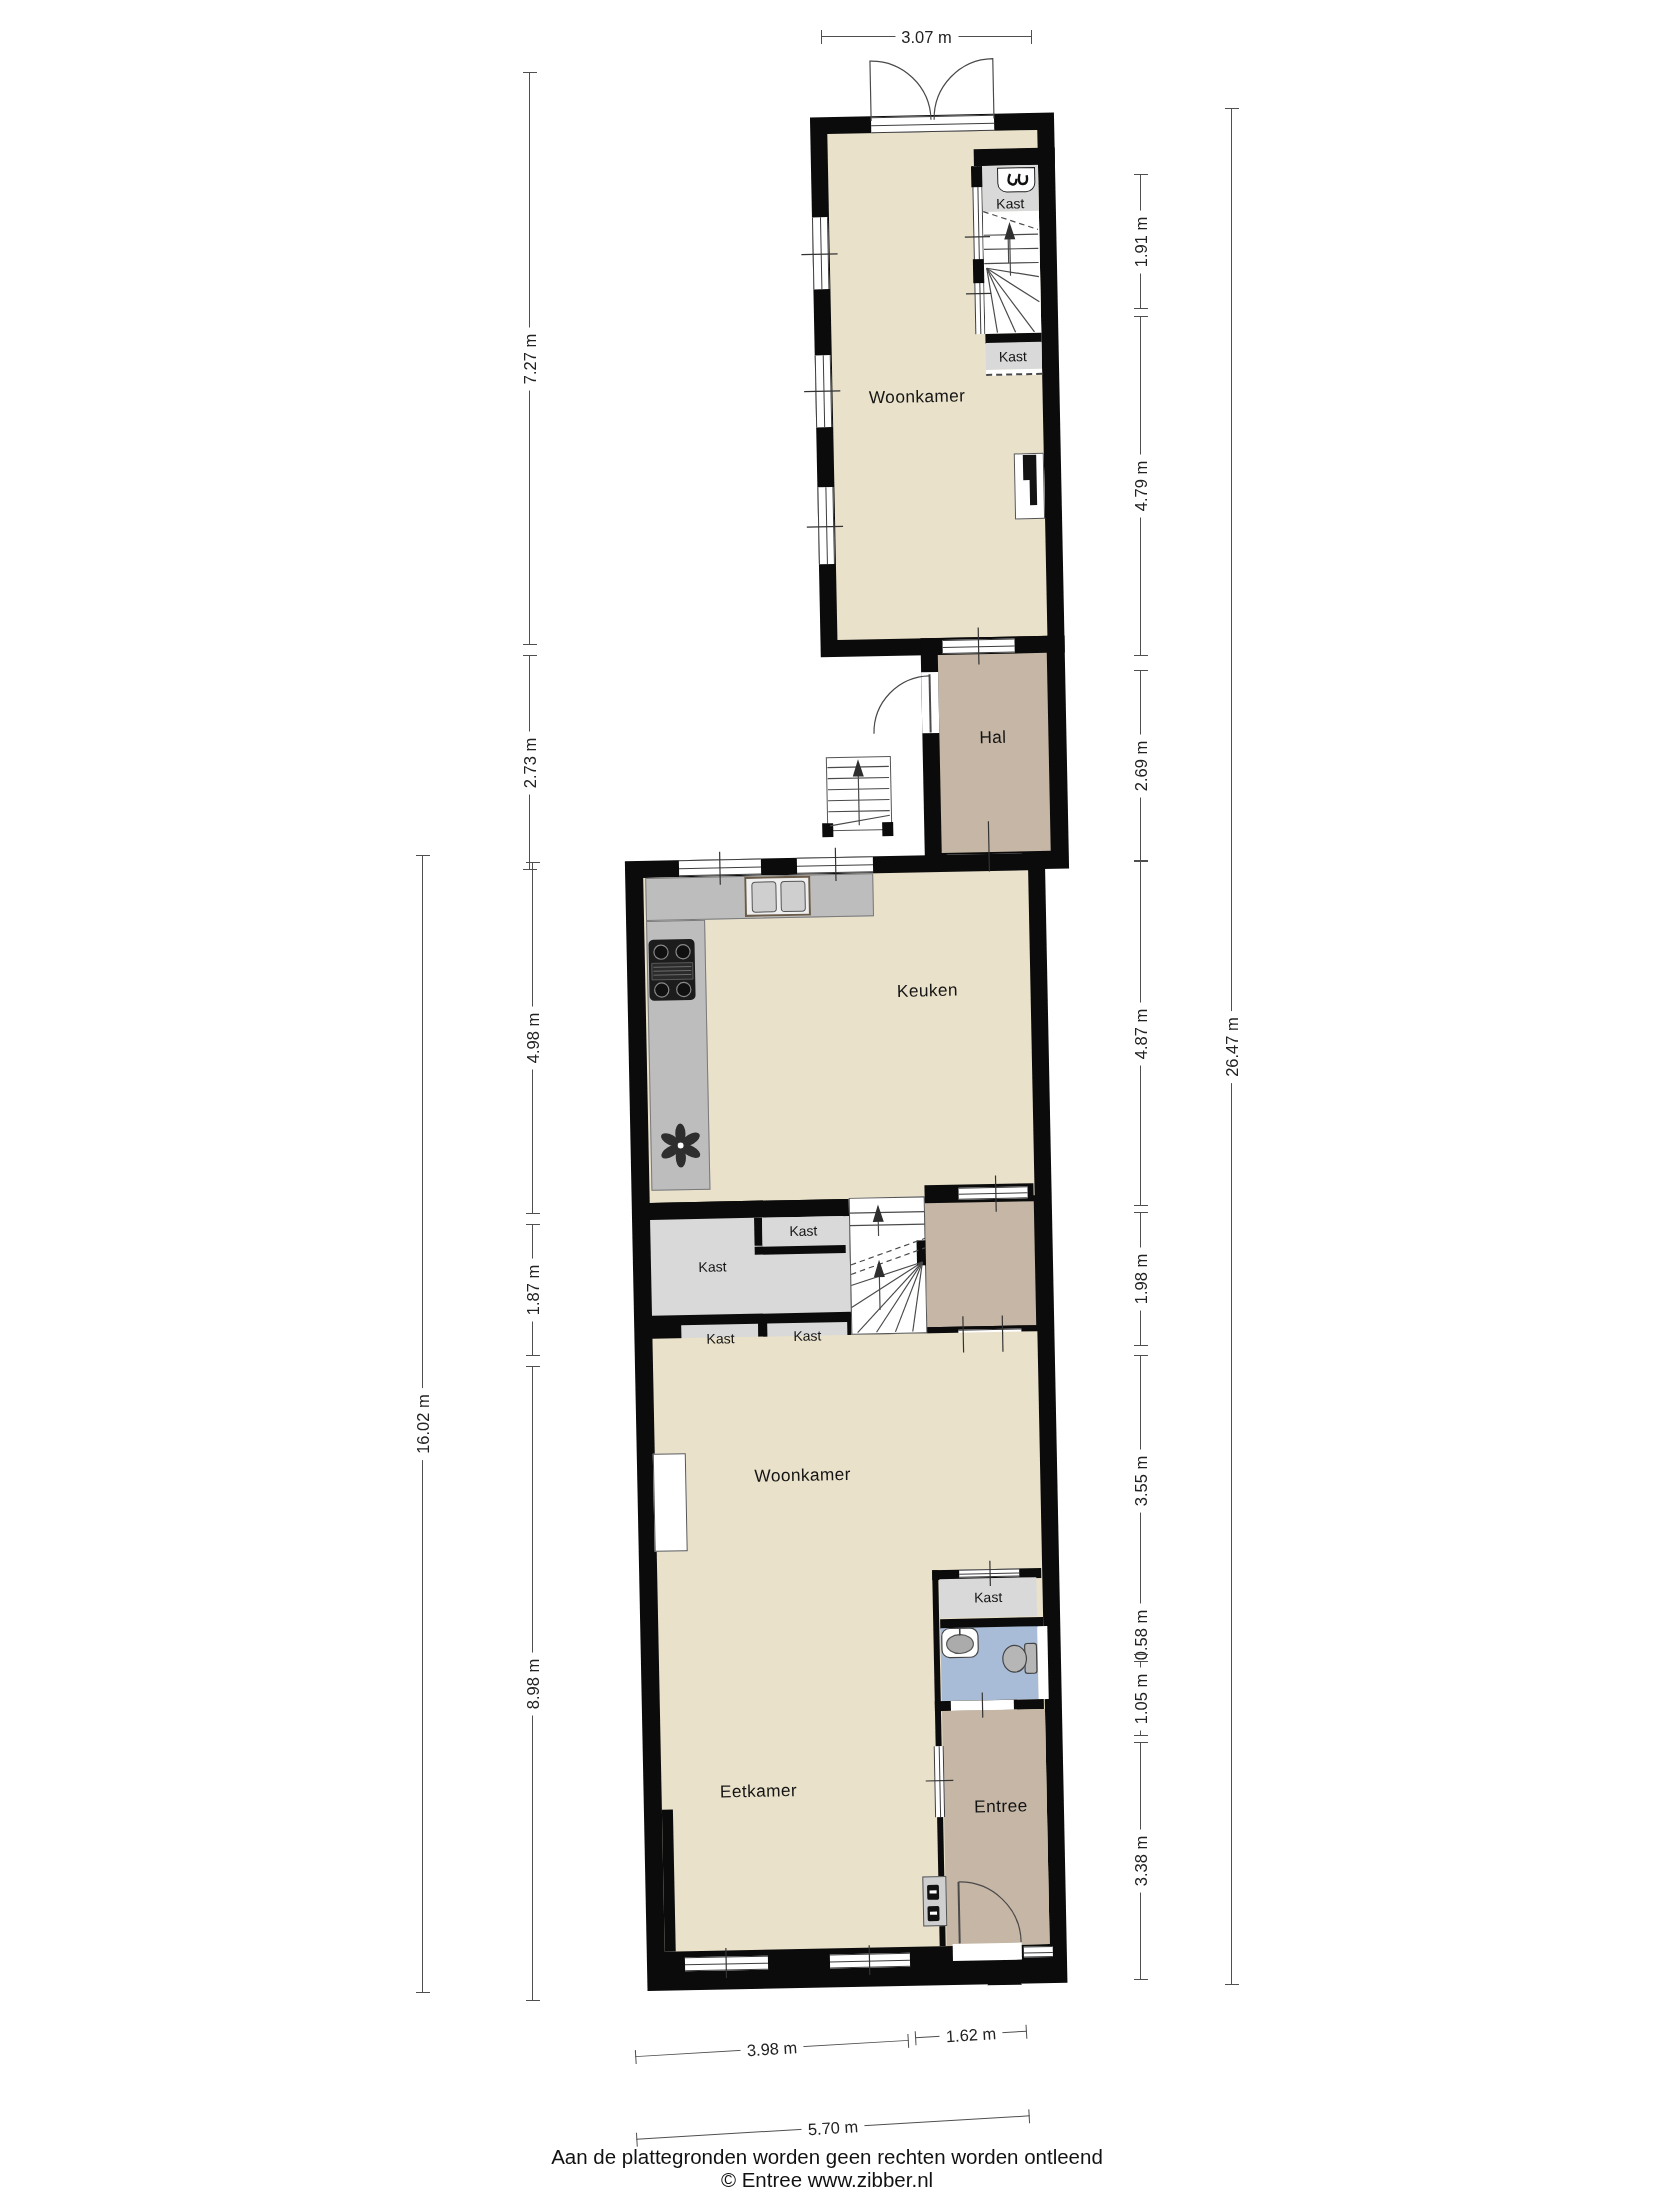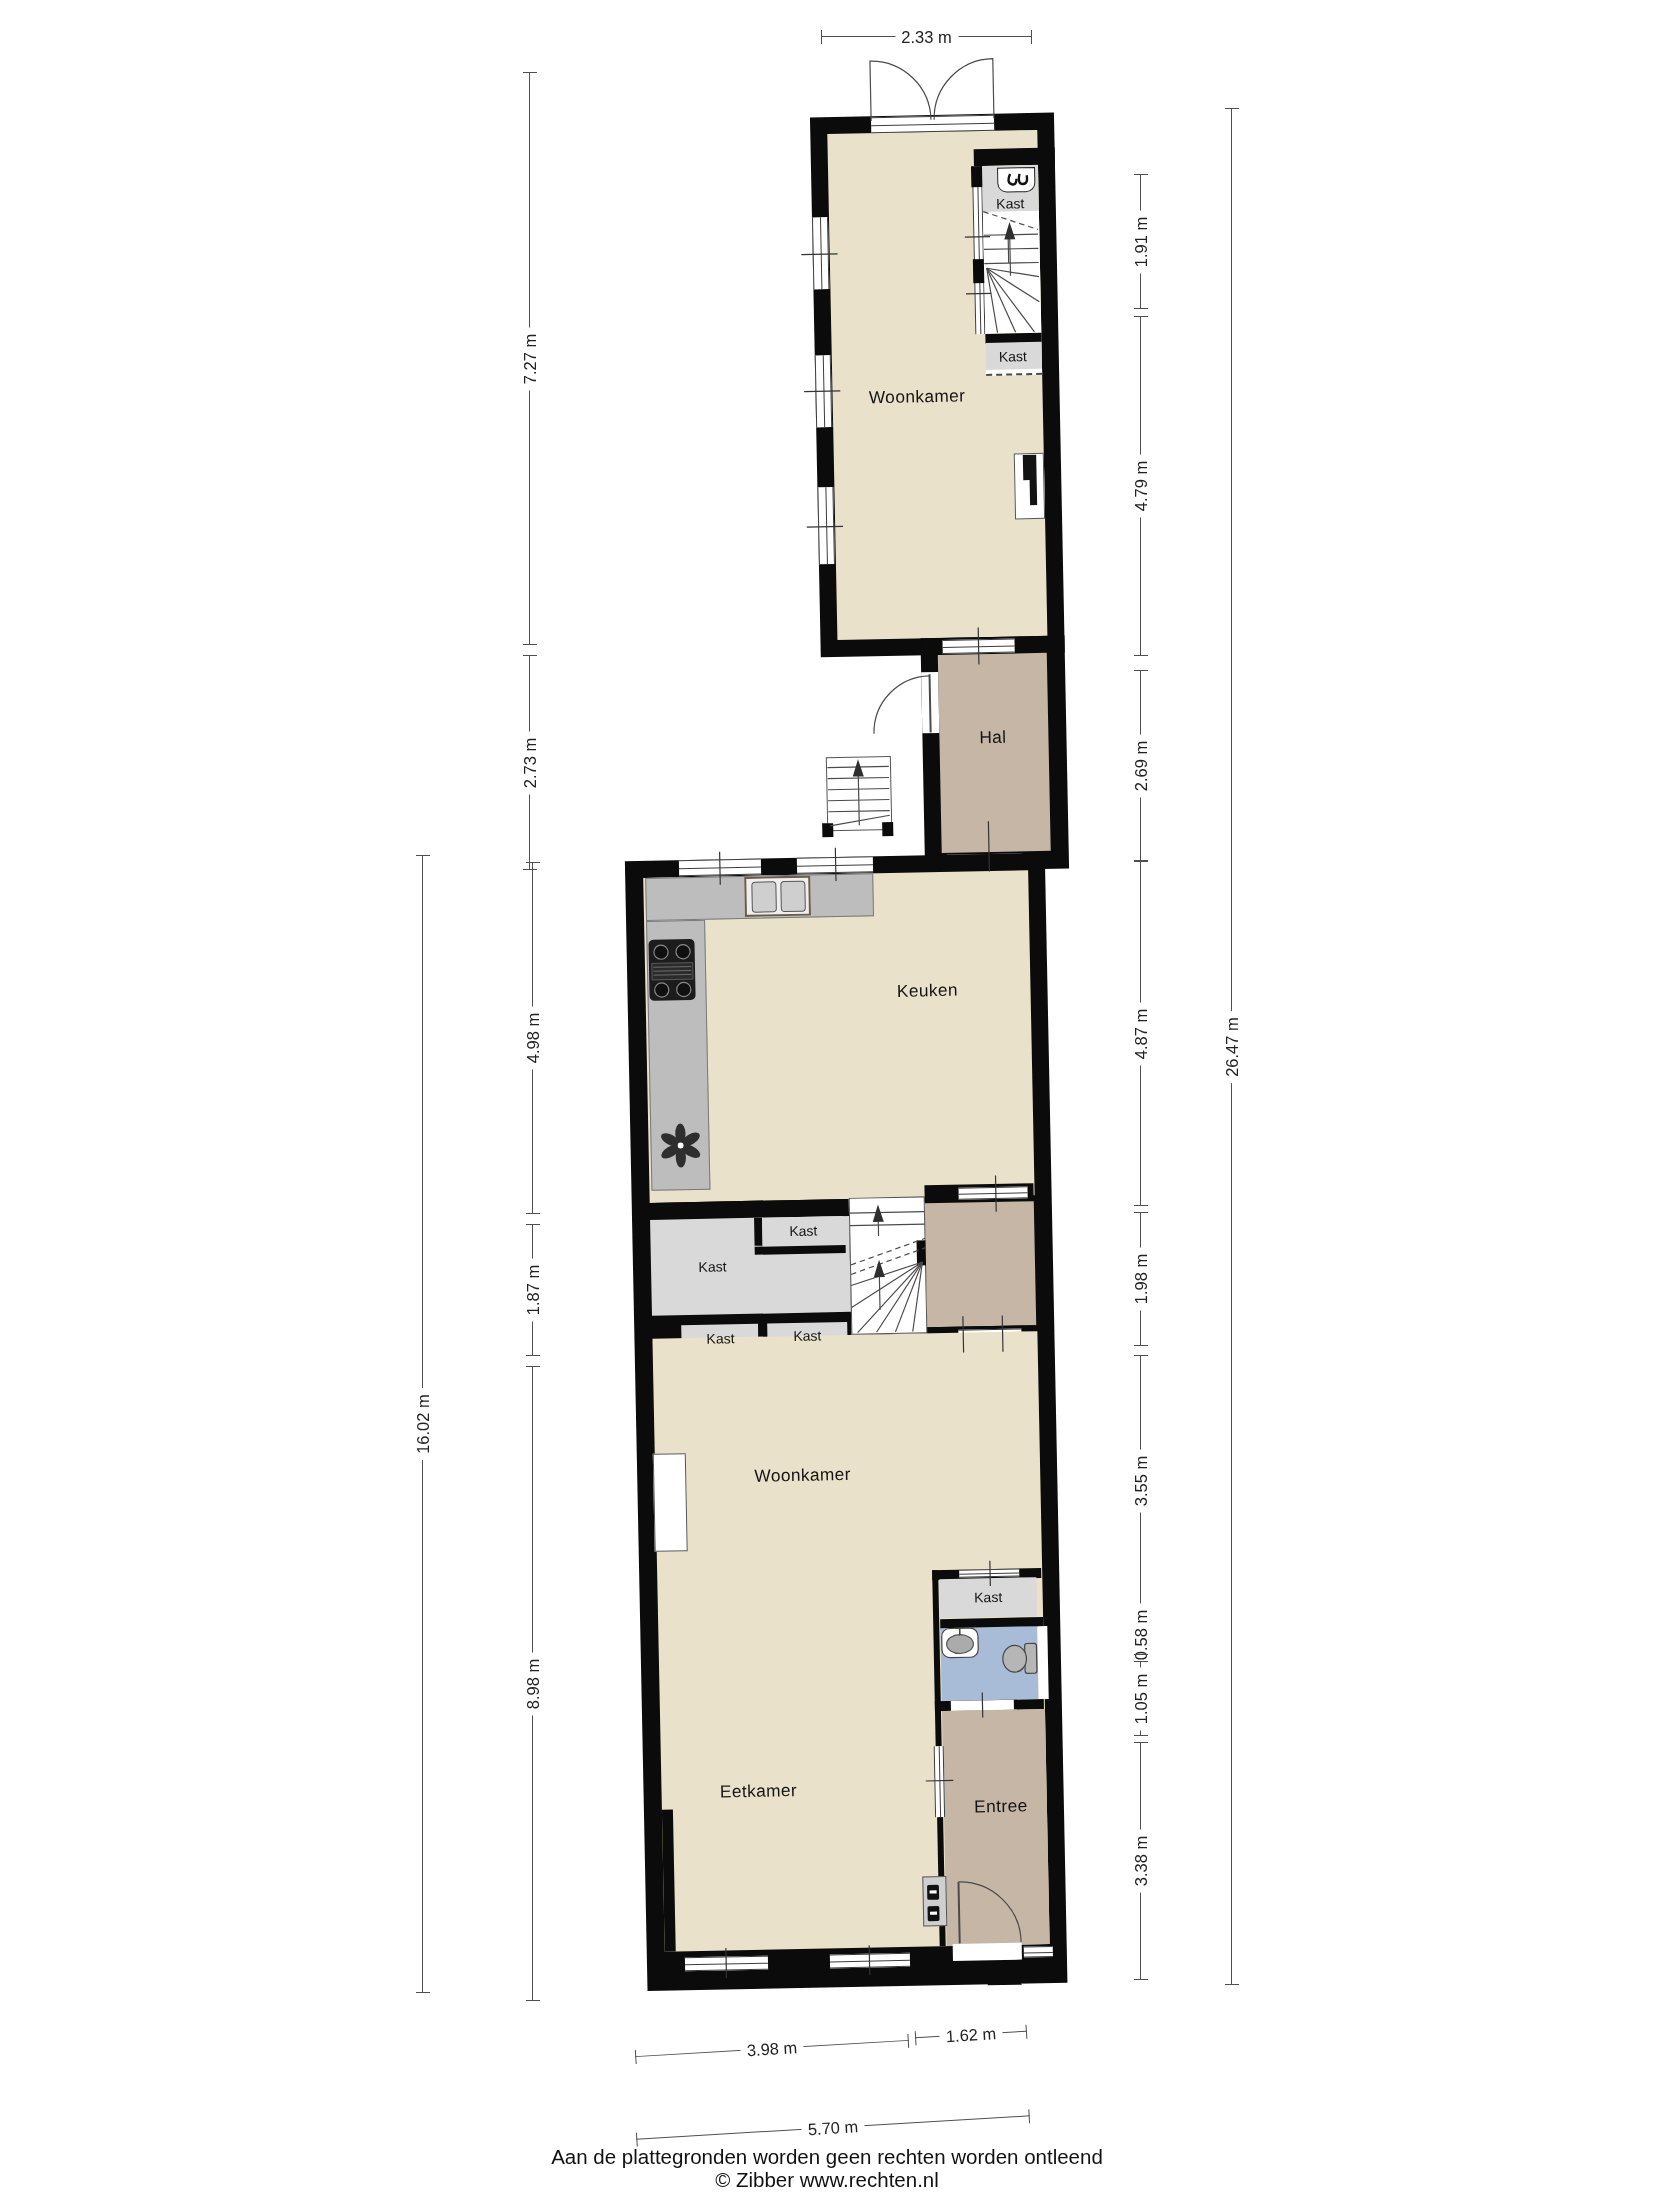--- a/index.html
+++ b/index.html
@@ -280,21 +280,21 @@
   <div class="klab" style="left:984px;top:197px;width:49px;">Kast</div>
   <div class="klab" style="left:981px;top:350px;width:54px;">Kast</div>
   <div class="klab" style="left:758px;top:1220px;width:46px;">Kast</div>
   <div class="klab" style="left:666px;top:1254px;width:47px;">Kast</div>
   <div class="klab" style="left:673px;top:1326px;width:46px;">Kast</div>
   <div class="klab" style="left:760px;top:1325px;width:46px;">Kast</div>
   <div class="klab" style="left:934px;top:1590px;width:49px;">Kast</div>
 </div>
 
 <div class="hdim" style="left:821px;top:36px;width:211px;">
-    <span class="dlab">2.33 m</span>
+    <span class="dlab">3.07 m</span>
   </div>
 
 <div class="vdim" style="left:529px;top:72px;height:573px;">
     <span class="dlab">7.27 m</span>
   </div>
 <div class="vdim" style="left:529px;top:655px;height:215px;">
     <span class="dlab">2.73 m</span>
   </div>
 <div class="vdim" style="left:422px;top:855px;height:1138px;">
     <span class="dlab">16.02 m</span>
@@ -344,14 +344,14 @@
     <span class="dlab">3.98 m</span>
   </div>
 <div class="hdim" style="left:915px;top:2034px;width:112px;transform:rotate(-3.4deg);">
     <span class="dlab">1.62 m</span>
   </div>
 <div class="hdim" style="left:636px;top:2127px;width:394px;transform:rotate(-3.4deg);">
     <span class="dlab">5.70 m</span>
   </div>
 
 <div class="footer" style="top:2145px;">Aan de plattegronden worden geen rechten worden ontleend</div>
-<div class="footer" style="top:2168px;">© Zibber www.rechten.nl</div>
+<div class="footer" style="top:2168px;">© Entree www.zibber.nl</div>
 
 
 </body></html>

